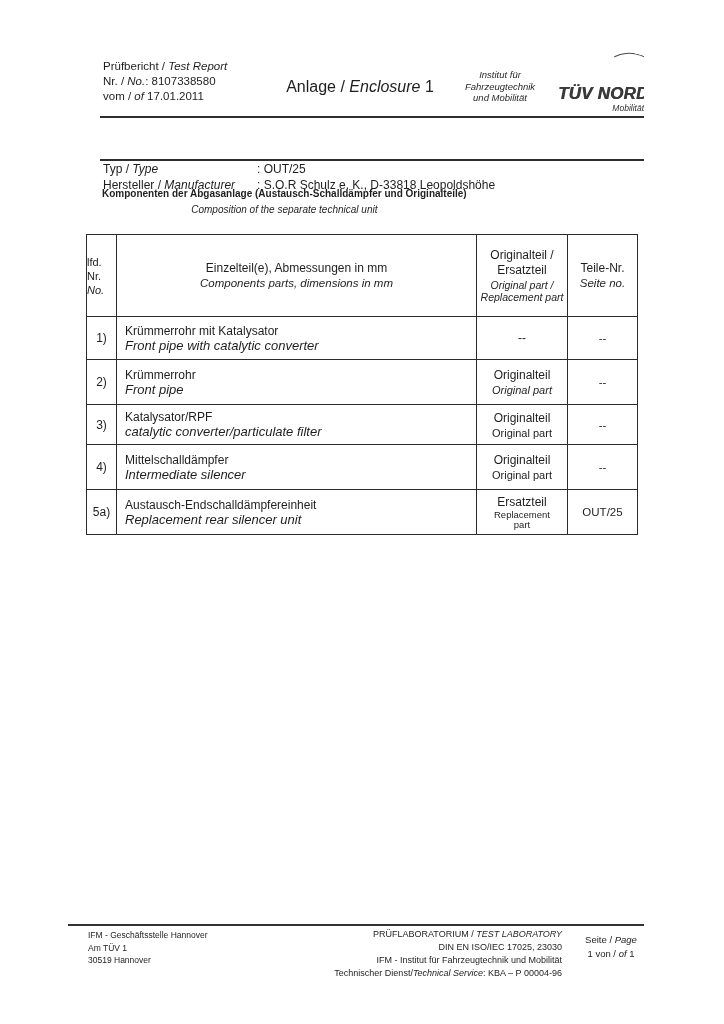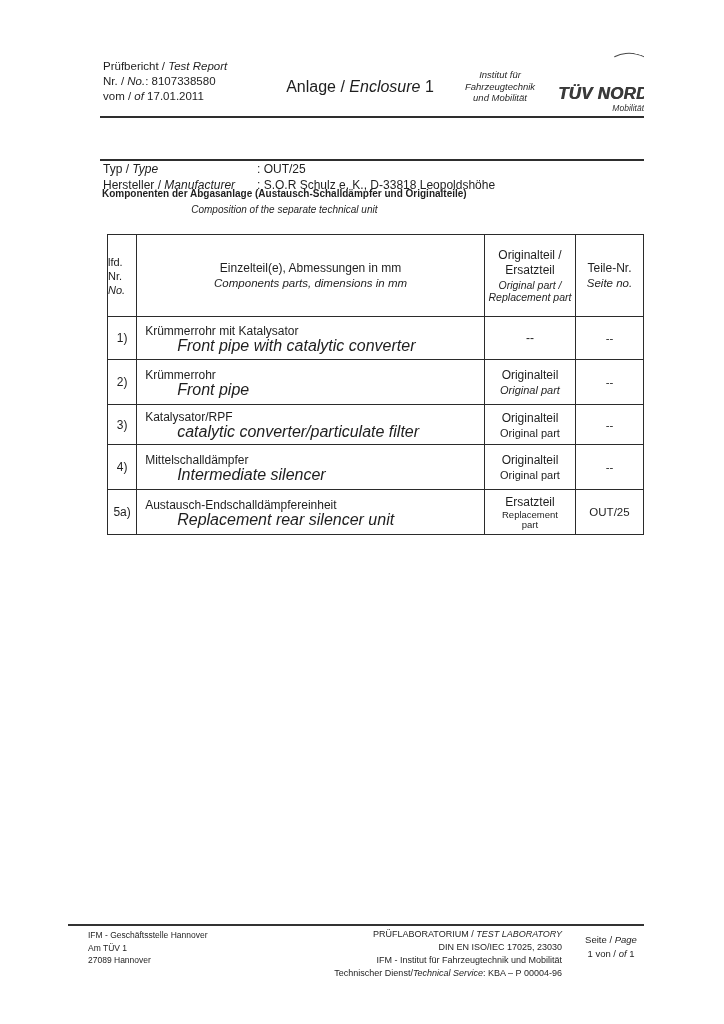--- a/index.html
+++ b/index.html
@@ -28,32 +28,32 @@
   .meta { position:absolute; left:103px; top:122px; font-size:12px; line-height:15.5px;margin-top:40px; }
   .meta-row { display:flex; }
   .meta-label { width:154px; }
 
   
   .heading { position:absolute; left:102px; top:186px; font-size:10px; line-height:15.5px;text-align:center; }
   .heading .de { font-weight:bold; }
   .heading .en { font-style:italic; }
 
   
-  .comp-table { position:absolute; left:107px; top:234px; border-collapse:collapse; table-layout:fixed; }
+  .comp-table { position:absolute; left:86px; top:234px; border-collapse:collapse; table-layout:fixed; }
   .comp-table td { border:1.5px solid #2b2b2b; padding:0; vertical-align:middle; overflow:hidden; }
   .th-col1 { font-size:11px; line-height:14px; padding-left:5px; }
   .th-center { text-align:center; }
   .h-de  { font-size:12px; line-height:15px; }
   .h-en  { font-style:italic; font-size:11.5px; line-height:14px; }
   .h3-de { font-size:12px; line-height:14.5px; width:86px; margin:0 auto; text-align:center; }
   .h3-en { font-style:italic; font-size:10.5px; line-height:12px; width:90px; margin:2px auto 0; text-align:center; }
   td.no   { text-align:center; font-size:12px; }
   td.part { padding-left:8px; }
   td.part .de { font-size:12px; line-height:15px; }
-  td.part .en { font-style:italic; font-size:16px; line-height:14px;margin-left:32px; }
+  td.part .en { font-style:italic; font-size:13px; line-height:14px; }
   td.kind { text-align:center; }
   td.kind .de { font-size:12px; line-height:16px; }
   td.kind .en { font-size:11px; line-height:14px; }
   td.kind .en.it { font-style:italic; }
   td.kind .en.small { font-size:9.5px; line-height:10.5px; width:66px; margin:0 auto; }
   td.pno  { text-align:center; font-size:11.5px; }
 
   
   .f-rule   { position:absolute; left:68px; top:924px; width:579px; height:1.5px; background:#333333; }
   .f-left   { position:absolute; left:88px;  top:929px; font-size:8.5px; line-height:12.5px; }
@@ -192,21 +192,21 @@
       <td class="pno">OUT/25</td>
     </tr>
   </tbody>
     </table>
 
   <div class="f-rule"></div>
 
   <div class="f-left">
     <div>IFM - Geschäftsstelle Hannover</div>
     <div>Am TÜV 1</div>
-    <div>27089 Hannover</div>
+    <div>30519 Hannover</div>
   </div>
 
   <div class="f-center">
     <div><span>PRÜFLABORATORIUM / </span><span class="it">TEST LABORATORY</span></div>
     <div>DIN EN ISO/IEC 17025, 23030</div>
     <div>IFM - Institut für Fahrzeugtechnik und Mobilität</div>
     <div><span>Technischer Dienst/</span><span class="it">Technical Service</span><span>: KBA – P 00004-96</span></div>
   </div>
 
   <div class="f-right">

